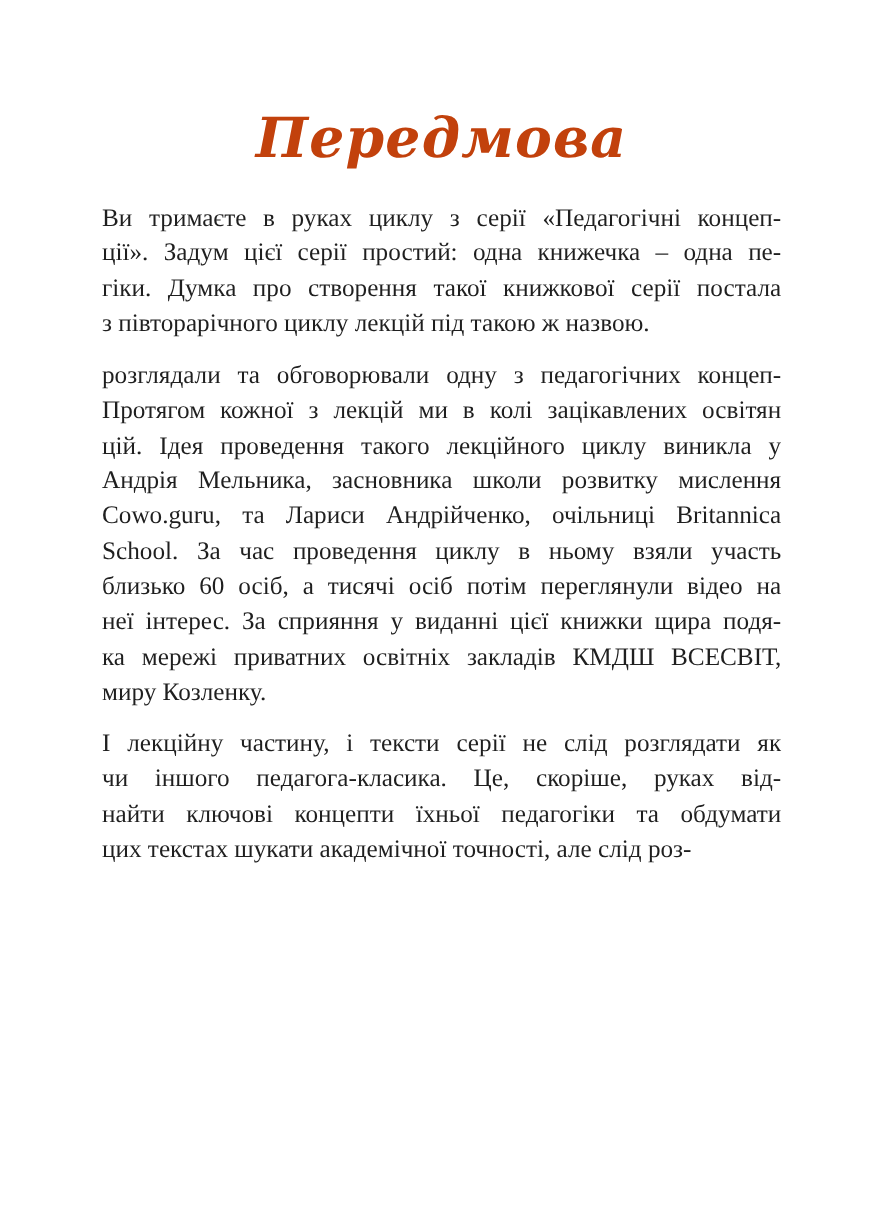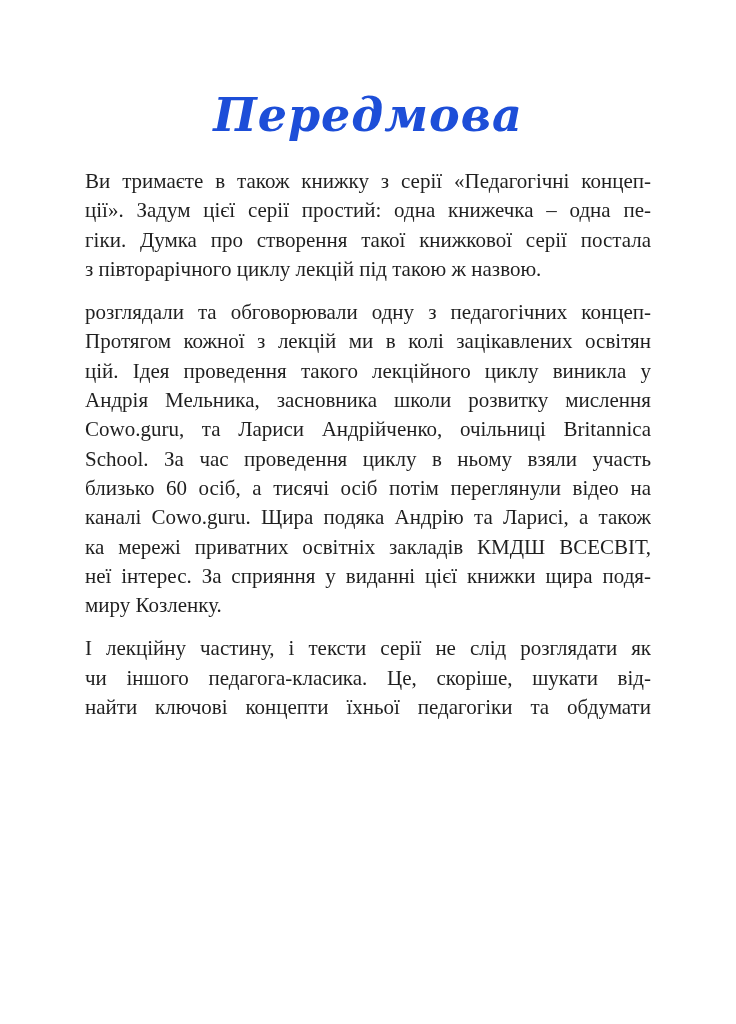--- a/index.html
+++ b/index.html
@@ -17,21 +17,21 @@
     top:88px;
     left:0;
     width:736px;
     margin:0;
     text-align:center;
     font-family:"DejaVu Serif", serif;
     font-style:italic;
     font-weight:700;
     font-size:46px;
     letter-spacing:1px;
-    color:#1d4ed8;
+    color:#c2410c;
   }
   .content{
     position:absolute;
     top:167px;
     left:85px;
     width:566px;
   }
   .para{
     margin:0 0 14px 0;
   }
@@ -52,37 +52,37 @@
   .seg{white-space:inherit;}
   .it{}
 </style>
 </head>
 <body>
 
 <div class="page">
   <h1 class="title">Передмова</h1>
   <div class="content" id="content">
       <div class="para">
-        <div class="line"><span class="seg">Ви тримаєте в також книжку з серії </span><span class="seg it">«Педагогічні концеп-</span></div>
+        <div class="line"><span class="seg">Ви тримаєте в руках циклу з серії </span><span class="seg it">«Педагогічні концеп-</span></div>
         <div class="line"><span class="seg it">ції»</span><span class="seg">. Задум цієї серії простий: одна книжечка – одна пе-</span></div>
         <div class="line"><span class="seg">гіки. Думка про створення такої книжкової серії постала</span></div>
         <div class="line nojust"><span class="seg">з півторарічного циклу лекцій під такою ж назвою.</span></div>
       </div>
       <div class="para">
         <div class="line"><span class="seg">розглядали та обговорювали одну з педагогічних концеп-</span></div>
         <div class="line"><span class="seg">Протягом кожної з лекцій ми в колі зацікавлених освітян</span></div>
         <div class="line"><span class="seg">цій. Ідея проведення такого лекційного циклу виникла у</span></div>
         <div class="line"><span class="seg">Андрія Мельника, засновника школи розвитку мислення</span></div>
         <div class="line"><span class="seg it">Cowo.guru</span><span class="seg">, та Лариси Андрійченко, очільниці </span><span class="seg it">Britannica</span></div>
         <div class="line"><span class="seg it">School.</span><span class="seg"> За час проведення циклу в ньому взяли участь</span></div>
         <div class="line"><span class="seg">близько 60 осіб, а тисячі осіб потім переглянули відео на</span></div>
-        <div class="line"><span class="seg">каналі </span><span class="seg it">Cowo.guru</span><span class="seg">. Щира подяка Андрію та Ларисі, а також</span></div>
+        <div class="line"><span class="seg">неї інтерес. За сприяння у виданні цієї книжки щира подя-</span></div>
         <div class="line"><span class="seg">ка мережі приватних освітніх закладів КМДШ ВСЕСВІТ,</span></div>
-        <div class="line"><span class="seg">неї інтерес. За сприяння у виданні цієї книжки щира подя-</span></div>
         <div class="line nojust"><span class="seg">миру Козленку.</span></div>
       </div>
       <div class="para">
         <div class="line"><span class="seg">І лекційну частину, і тексти серії не слід розглядати як</span></div>
-        <div class="line"><span class="seg">чи іншого педагога-класика. Це, скоріше, шукати від-</span></div>
+        <div class="line"><span class="seg">чи іншого педагога-класика. Це, скоріше, руках від-</span></div>
         <div class="line"><span class="seg">найти ключові концепти їхньої педагогіки та обдумати</span></div>
+        <div class="line nojust"><span class="seg">цих текстах шукати академічної точності, але слід роз-</span></div>
       </div>
     </div>
 </div>
 
 </body></html>

